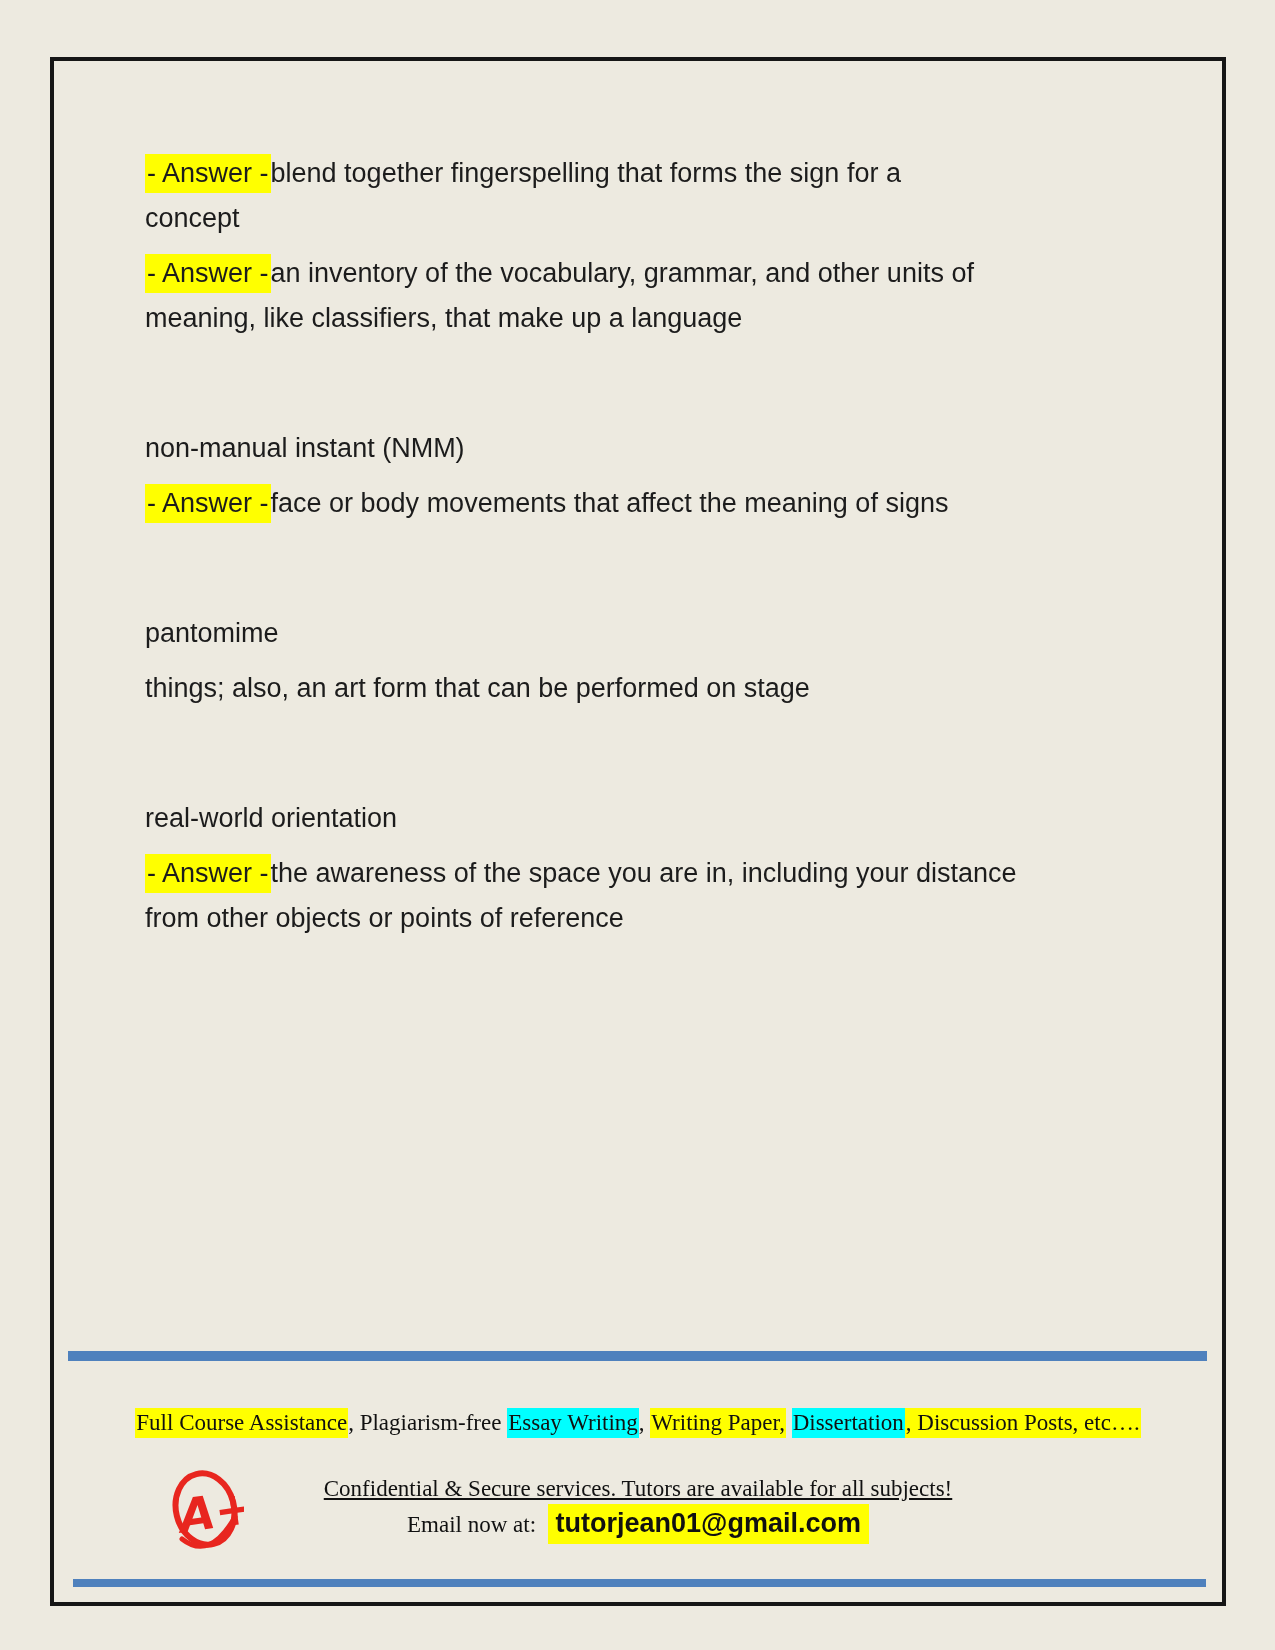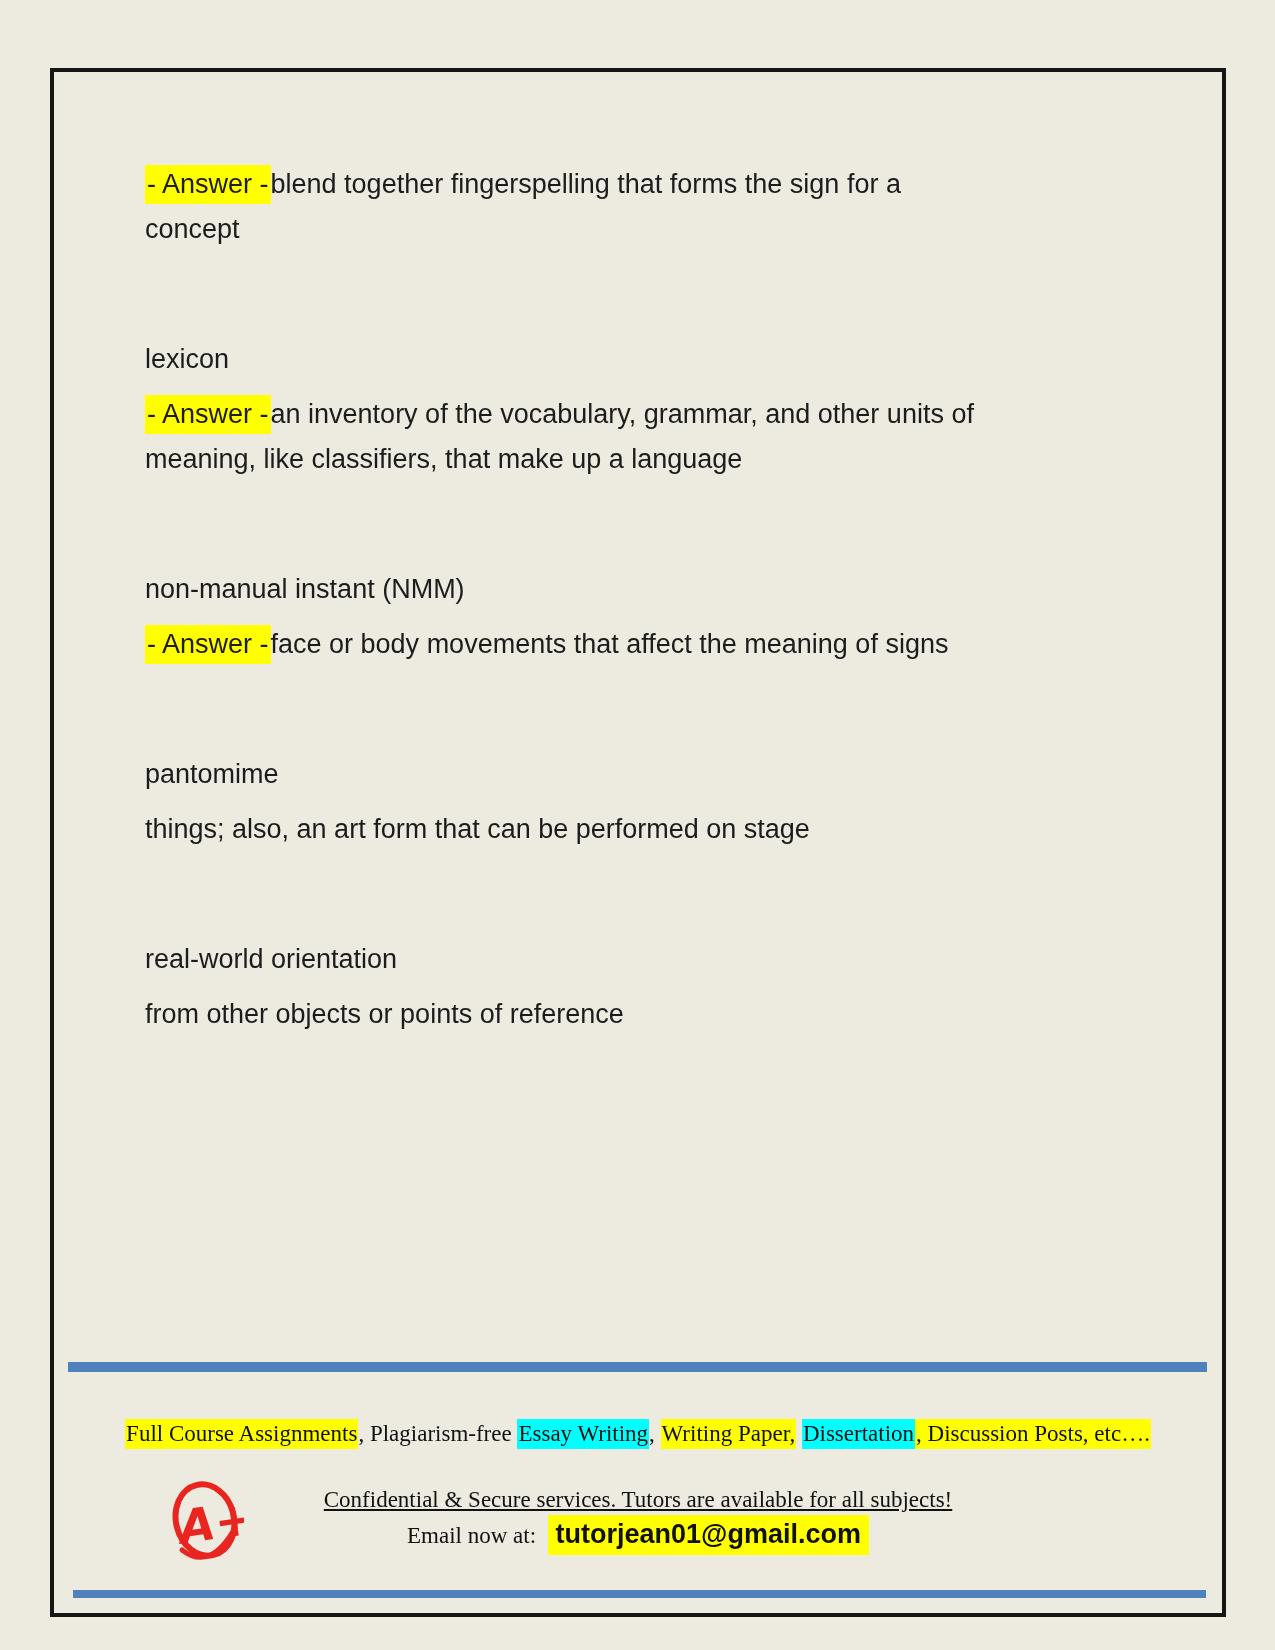--- a/index.html
+++ b/index.html
@@ -1,20 +1,20 @@
 <!DOCTYPE html>
 <html><head>
 <meta charset="utf-8">
 <style>
   * { margin:0; padding:0; box-sizing:border-box; }
   html,body { width:1275px; height:1650px; background:#edeae0; font-family:"Liberation Sans",sans-serif; }
   .canvas { position:relative; width:1275px; height:1650px; background:#edeae0; overflow:hidden; }
 
   .page {
-    position:absolute; left:50px; top:68px; width:1176px; height:1549px;
+    position:absolute; left:50px; top:57px; width:1176px; height:1549px;
     border:4px solid #161616; background:#edeae0;
   }
 
   .content { padding:90px 40px 0 91px; color:#1c1c1c; }
 
   .term {
     font-size:27px; line-height:45px; margin-top:85px; color:#1c1c1c;
   }
   .answer { font-size:27px; line-height:45px; margin-top:10px; }
   .answer.first { margin-top:0; }
@@ -52,21 +52,20 @@
     <div class="content">
 
       <div>
         <p class="answer first">
             <span class="ans-line"><span class="hl-y">- Answer -</span><span>blend together fingerspelling that forms the sign for a</span></span>
             <span class="ans-line">concept</span>
           </p>
       </div>
 
       <div>
-        <div class="term">lexicon</div>
         <p class="answer">
             <span class="ans-line"><span class="hl-y">- Answer -</span><span>an inventory of the vocabulary, grammar, and other units of</span></span>
             <span class="ans-line">meaning, like classifiers, that make up a language</span>
           </p>
       </div>
 
       <div>
         <div class="term">non-manual instant (NMM)</div>
         <p class="answer">
             <span class="ans-line"><span class="hl-y">- Answer -</span><span>face or body movements that affect the meaning of signs</span></span>
@@ -76,30 +75,31 @@
       <div>
         <div class="term">pantomime</div>
         <p class="answer">
             <span class="ans-line">things; also, an art form that can be performed on stage</span>
           </p>
       </div>
 
       <div>
         <div class="term">real-world orientation</div>
         <p class="answer">
+            <span class="ans-line"><span class="hl-y">- Answer -</span><span>the awareness of the space you are in, including your distance</span></span>
             <span class="ans-line">from other objects or points of reference</span>
           </p>
       </div>
 
     </div>
 
     <div class="bar bar-top"></div>
 
 
-    <div class="promo promo-2"><span class="hl-yel">Full Course Assignments</span><span>, Plagiarism-free </span><span class="hl-cyan">Essay Writing</span><span>, </span><span class="hl-yel">Writing Paper,</span><span> </span><span class="hl-cyan">Dissertation</span><span class="hl-yel">, Discussion Posts, etc….</span></div>
+    <div class="promo promo-2"><span class="hl-yel">Full Course Assistance</span><span>, Plagiarism-free </span><span class="hl-cyan">Essay Writing</span><span>, </span><span class="hl-yel">Writing Paper,</span><span> </span><span class="hl-cyan">Dissertation</span><span class="hl-yel">, Discussion Posts, etc….</span></div>
 
     <svg class="logo" viewBox="0 0 78 90">
       <ellipse cx="39" cy="42" rx="29" ry="36" fill="none" stroke="#e8261f" stroke-width="6" transform="rotate(-14 39 42)"></ellipse>
       <path d="M 16 72 Q 44 94 69 50" fill="none" stroke="#e8261f" stroke-width="5" stroke-linecap="round"></path>
       <text x="13" y="62" font-size="46" font-weight="bold" font-style="italic" fill="#e8261f" font-family="'DejaVu Sans',sans-serif" transform="rotate(-8 39 44)">A+</text>
     </svg>
 
     <div class="promo tagline">Confidential &amp; Secure services. Tutors are available for all subjects!</div>
 
     <div class="promo email-row"><span>Email now at:</span><span>&nbsp; </span><span class="email">tutorjean01@gmail.com</span></div>

